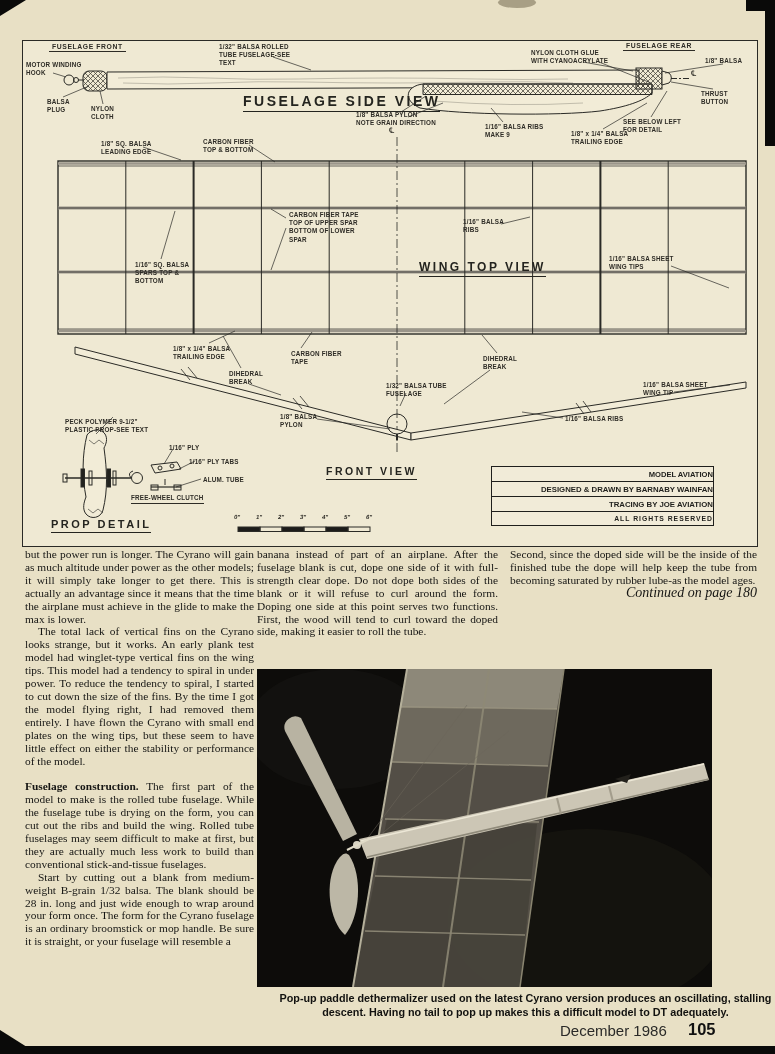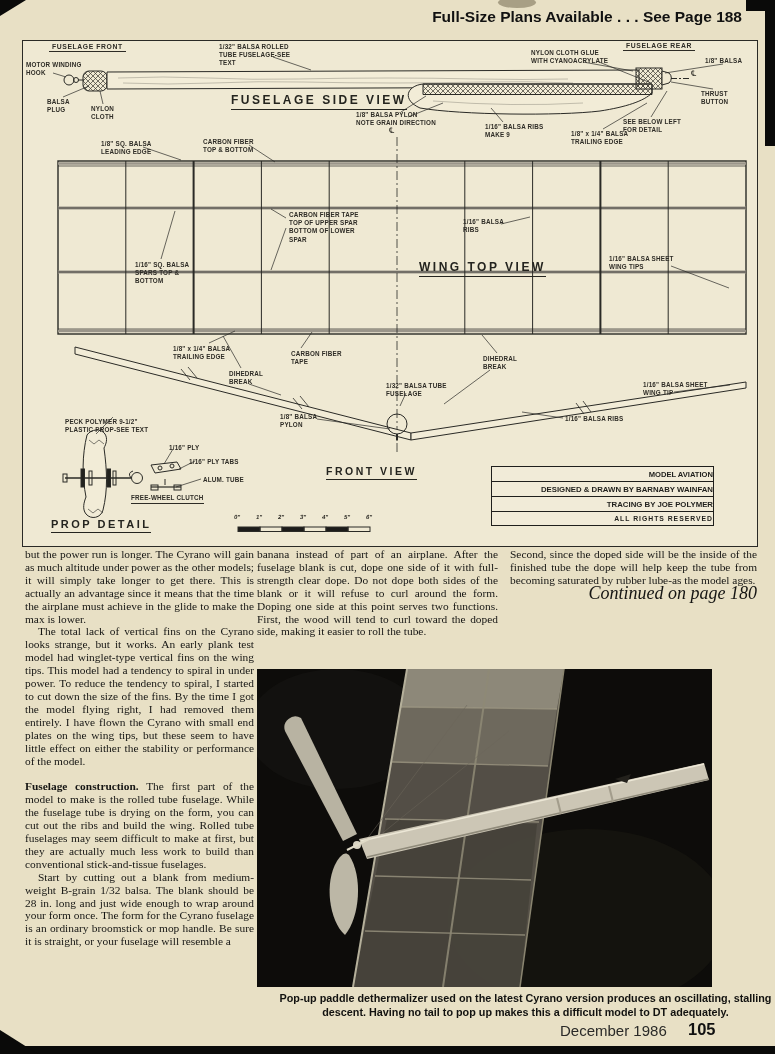--- a/index.html
+++ b/index.html
@@ -41,39 +41,38 @@
   .tb .r3{font-size:7.8px;padding:2.5px 0;}
   .tb .r4{font-size:7.8px;padding:2.5px 0;}
   .tb .r5{font-size:6.8px;letter-spacing:1px;padding:3px 0;border-bottom:none;}
   
   .col{position:absolute;top:548px;font-family:"Liberation Serif",serif;font-size:11.4px;
        line-height:12.9px;text-align:justify;color:#151513;}
   .col p{margin:0;text-indent:13px;}
   .col p.ni{text-indent:0;}
   .col p.sect{margin-top:13px;text-indent:0;}
   .lead{font-weight:bold;}
-  .cont{font-style:italic;text-align:right;margin-top:3px;font-size:18px;}
+  .cont{font-style:italic;text-align:right;margin-top:3px;font-size:14px;}
   
   .photo{position:absolute;left:257px;top:669px;width:455px;height:318px;background:#0d0c0a;}
   .caption{position:absolute;left:274px;top:991px;width:503px;font-size:10.8px;font-weight:bold;
            line-height:1.32;color:#121210;text-align:center;}
 </style>
 </head>
 <body>
 
 <div class="page">
 
   <div class="art art-tl"></div>
   <div class="art art-tr"></div>
   <div class="art art-r"></div>
   <div class="art art-b"></div>
   <div class="art art-bl"></div>
   <div class="smudge"></div>
 
-  <div class="hdr">Full-Size Plans Available . . . See Page 188</div>
 
   <div class="plan">
 
     <svg width="734" height="505" viewBox="0 0 734 505">
       <defs>
         <pattern id="xh" width="5" height="5" patternUnits="userSpaceOnUse">
           <path d="M0,0 L5,5 M5,0 L0,5" stroke="#3a382f" stroke-width="0.7"></path>
         </pattern>
       </defs>
       <g stroke="#2a2a26" fill="none" stroke-width="1">
@@ -181,21 +180,21 @@
           <line x1="150" y1="408" x2="141" y2="423"></line>
           <line x1="172" y1="420" x2="156" y2="428"></line>
           <line x1="178" y1="438" x2="153" y2="446"></line>
         </g>
       </g>
     </svg>
 
     <div class="phead" style="left:26px;top:2px">FUSELAGE FRONT</div>
     <div class="phead" style="left:600px;top:1px">FUSELAGE REAR</div>
 
-    <div class="ptitle" style="left:208px;top:52px;font-size:12px">FUSELAGE SIDE VIEW</div>
+    <div class="ptitle" style="left:220px;top:52px;font-size:14px">FUSELAGE SIDE VIEW</div>
     <div class="ptitle" style="left:396px;top:219px;font-size:12px">WING TOP VIEW</div>
     <div class="ptitle" style="left:303px;top:424px;font-size:10.5px">FRONT VIEW</div>
     <div class="ptitle" style="left:28px;top:477px;font-size:11px">PROP DETAIL</div>
 
     <div class="pl" style="left:3px;top:20px">MOTOR WINDING
 HOOK</div>
     <div class="pl" style="left:196px;top:2px">1/32" BALSA ROLLED
 TUBE FUSELAGE-SEE
 TEXT</div>
     <div class="pl" style="left:508px;top:8px">NYLON CLOTH GLUE
@@ -258,21 +257,21 @@
     <div class="rt" style="left:233px;top:473px">1"</div>
     <div class="rt" style="left:255px;top:473px">2"</div>
     <div class="rt" style="left:277px;top:473px">3"</div>
     <div class="rt" style="left:299px;top:473px">4"</div>
     <div class="rt" style="left:321px;top:473px">5"</div>
     <div class="rt" style="left:343px;top:473px">6"</div>
 
     <div class="tb">
       <div class="r1">MODEL AVIATION</div>
       <div class="r3">DESIGNED &amp; DRAWN BY BARNABY WAINFAN</div>
-      <div class="r4">TRACING BY JOE POLYMER</div>
+      <div class="r4">TRACING BY JOE AVIATION</div>
       <div class="r5">ALL RIGHTS RESERVED</div>
     </div>
   </div>
 
   <div class="col" style="left:25px;width:229px">
     <p class="ni">but the power run is longer. The Cyrano will gain as much altitude under power as the other models; it will simply take longer to get there. This is actually an advantage since it means that the time the airplane must achieve in the glide to make the max is lower.</p>
     <p>The total lack of vertical fins on the Cyrano looks strange, but it works. An early plank test model had winglet-type vertical fins on the wing tips. This model had a tendency to spiral in under power. To reduce the tendency to spiral, I started to cut down the size of the fins. By the time I got the model flying right, I had removed them entirely. I have flown the Cyrano with small end plates on the wing tips, but these seem to have little effect on either the stability or performance of the model.</p>
     <p class="sect"><span class="lead">Fuselage construction.</span><span> The first part of the model to make is the rolled tube fuselage. While the fuselage tube is drying on the form, you can cut out the ribs and build the wing. Rolled tube fuselages may seem difficult to make at first, but they are actually much less work to build than conventional stick-and-tissue fuselages.</span></p>
     <p>Start by cutting out a blank from medium-weight B-grain 1/32 balsa. The blank should be 28 in. long and just wide enough to wrap around your form once. The form for the Cyrano fuselage is an ordinary broomstick or mop handle. Be sure it is straight, or your fuselage will resemble a</p>
   </div>

